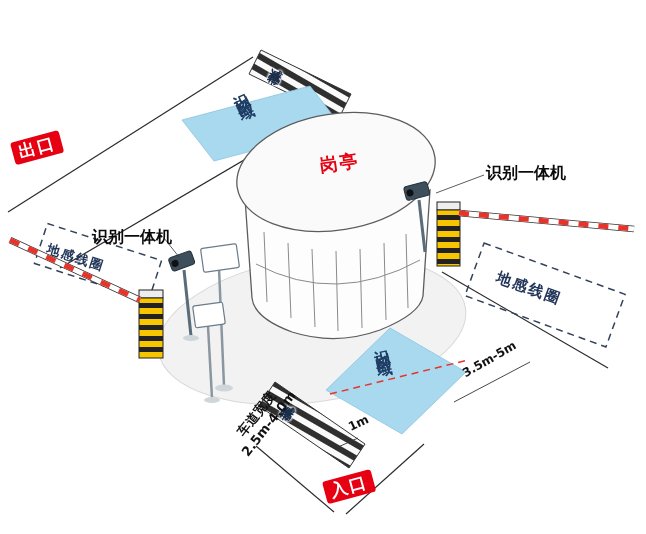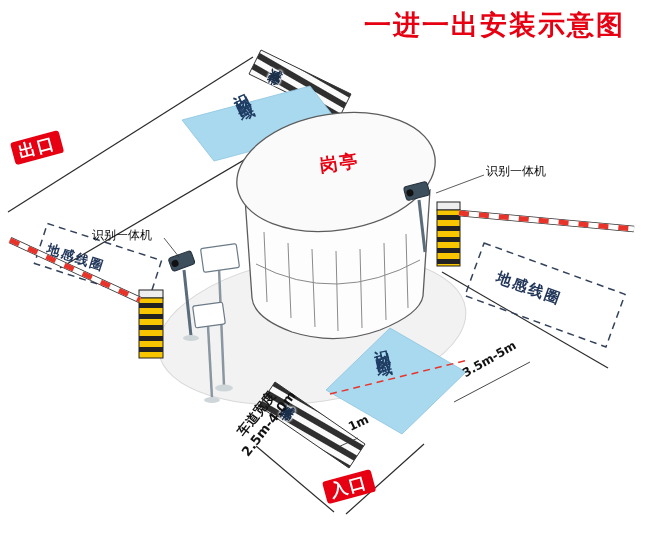--- a/index.html
+++ b/index.html
@@ -11,21 +11,21 @@
   .lbl{position:absolute;white-space:nowrap;transform-origin:left top;}
   .v{writing-mode:vertical-rl;text-orientation:upright;}
   .badge{
     background:#e60012;color:#ffffff;font-weight:700;font-size:17px;
     padding:1px 6px;border-radius:3px;letter-spacing:2px;line-height:1.25;
   }
   .title{
     font-size:27px;font-weight:900;color:#e60012;letter-spacing:2px;line-height:1.1;
   }
   .booth-lbl{font-size:18px;font-weight:800;color:#e60012;letter-spacing:2px;}
-  .dev-lbl{font-size:12px;font-weight:400;color:#0a0a0a;}
+  .dev-lbl{font-size:16px;font-weight:700;color:#0a0a0a;}
   .area-lbl{font-size:15px;font-weight:700;color:#1f3c63;letter-spacing:4px;}
   .coil-lbl{font-size:13px;font-weight:700;color:#22365a;letter-spacing:2px;}
   .bump-lbl{
     font-size:13px;font-weight:700;color:#1b2f4a;letter-spacing:2px;
     text-shadow:0 0 3px #fff,0 0 3px #fff,0 0 2px #fff;
   }
   .dim-lbl{font-size:12px;font-weight:600;color:#111;}
   .lanewidth{font-size:13px;font-weight:700;color:#111;text-align:center;line-height:1.25;}
 </style>
 </head>
@@ -128,21 +128,20 @@
     <line x1="330" y1="394" x2="468" y2="360" stroke="#e8332a" stroke-width="1.5" stroke-dasharray="7 5"></line>
 
     <polygon points="275,382 365,444 349,468 259,406" fill="url(#bumpStripes)" stroke="#333" stroke-width="1"></polygon>
 
     <g stroke="#333" stroke-width="0.9">
       <line x1="454" y1="402" x2="530" y2="362"></line>
       <line x1="336" y1="448" x2="358" y2="438"></line>
     </g>
   </svg>
 
-  <div class="lbl title" style="left:364px;top:10px;">一进一出安装示意图</div>
 
   <div class="lbl badge" style="left:10px;top:143px;transform:rotate(-15deg);">出口</div>
 
   <div class="lbl badge" style="left:322px;top:482px;transform:rotate(-15deg);">入口</div>
 
   <div class="lbl booth-lbl" style="left:318px;top:154px;transform:rotate(-8deg);">岗亭</div>
 
   <div class="lbl dev-lbl" style="left:92px;top:227px;">识别一体机</div>
 
   <div class="lbl dev-lbl" style="left:486px;top:163px;">识别一体机</div>

